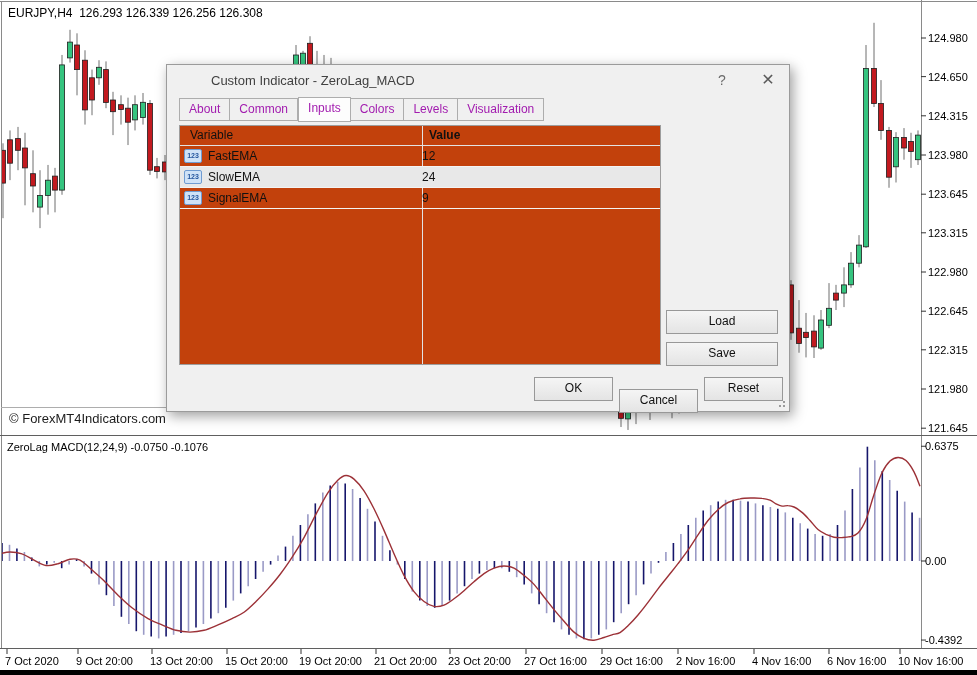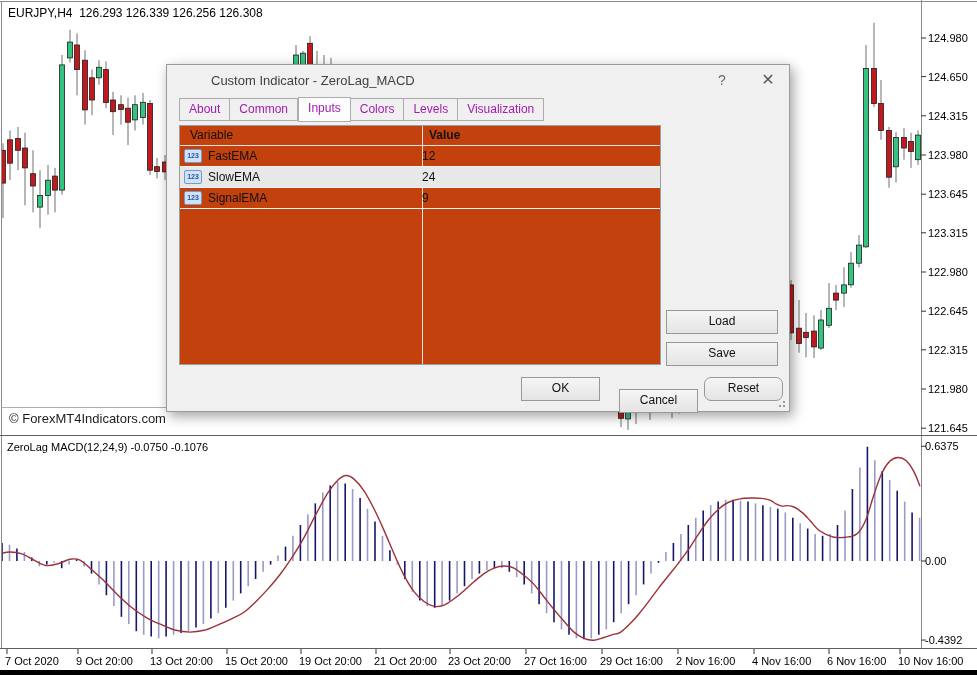--- a/index.html
+++ b/index.html
@@ -30,23 +30,23 @@
   .trow{display:grid;grid-template-columns:242px 1fr;height:20px;line-height:20px;border-bottom:1px solid #f3f3f3;position:relative;}
   .trow.selected{background:#e8e8e8;}
   .vcell{display:flex;align-items:center;padding-left:4px;gap:6px;}
   .icon123{width:16px;height:12px;flex:0 0 16px;background:#cfe2f7;border:1px solid #6f9bd1;border-radius:2px;
            font-size:7px;font-weight:bold;color:#24569e;line-height:12px;text-align:center;}
   .valcell{}
   .btn{position:absolute;background:linear-gradient(#f5f5f5,#e4e4e4);border:1px solid #989898;
        font-size:12px;color:#111;text-align:center;line-height:20px;cursor:default;}
   .btn-load{left:499px;top:245px;width:110px;height:22px;}
   .btn-save{left:499px;top:277px;width:110px;height:22px;}
-  .btn-ok{left:354px;top:312px;width:77px;height:22px;}
+  .btn-ok{left:367px;top:312px;width:77px;height:22px;}
   .btn-cancel{left:452px;top:324px;width:77px;height:22px;}
-  .btn-reset{left:537px;top:312px;width:77px;height:22px;border-radius:7px;}
+  .btn-reset{left:537px;top:312px;width:77px;height:22px;}
   .grip{position:absolute;right:4px;bottom:4px;width:8px;height:8px;}
   .grip i{position:absolute;width:2px;height:2px;background:#9a9a9a;}
   .grip i:nth-child(1){right:0;bottom:0;} .grip i:nth-child(2){right:4px;bottom:0;} .grip i:nth-child(3){right:0;bottom:4px;}
 </style>
 </head>
 <body>
 
 <div id="screen">
 
   <svg id="chart-svg" width="977" height="675">

